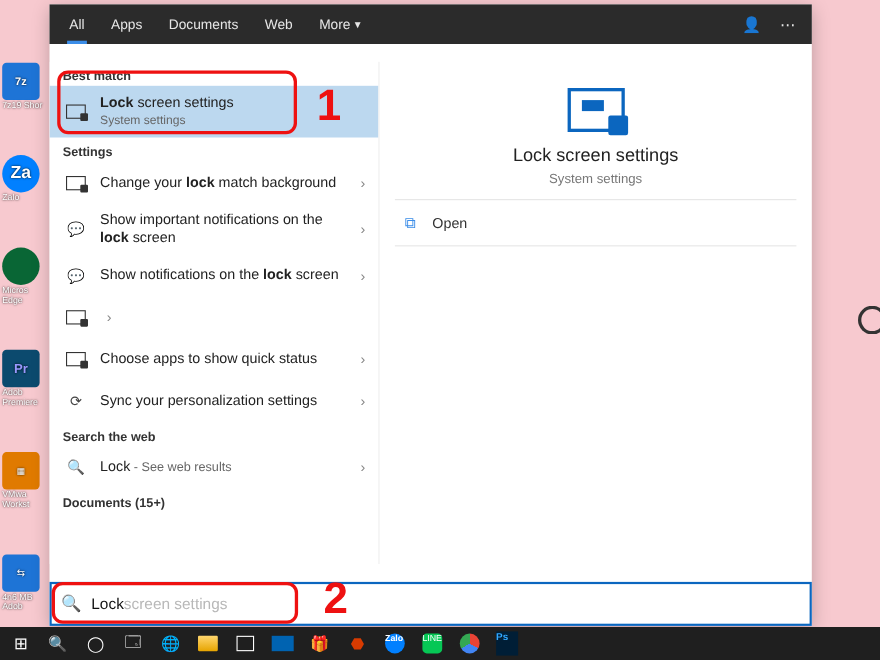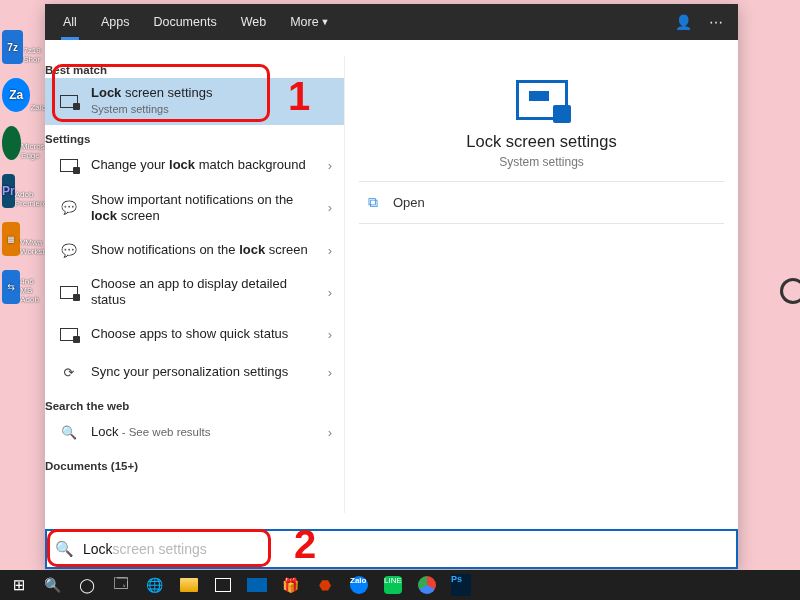--- a/index.html
+++ b/index.html
@@ -1,42 +1,42 @@
 <!DOCTYPE html>
 <html><head>
 <meta charset="utf-8">
 <style>
   * { box-sizing: border-box; margin: 0; padding: 0; font-family: "Segoe UI", sans-serif; }
   body { width: 800px; height: 600px; overflow: hidden; position: relative; background: #f7c9cf; }
   
   
   .desktop-icons { position: absolute; left: 2px; top: 30px; width: 46px; display: flex; flex-direction: column; gap: 14px; }
-  .desk-icon { width: 44px; display: flex; flex-direction: row; align-items: flex-end; font-size: 8px; color: #fff; text-shadow: 0 0 2px #000; }
+  .desk-icon { width: 44px; display: flex; flex-direction: column; align-items: flex-start; font-size: 8px; color: #fff; text-shadow: 0 0 2px #000; margin-top: 27px; }
   .desk-icon .glyph { width: 34px; height: 34px; display: flex; align-items: center; justify-content: center; border-radius: 4px; }
   
   .glyph.sevenzip { background: #1e74d6; color:#fff; font-weight:bold; font-size:10px; }
-  .glyph.zalo { background: #0180ff; border-radius: 50%; color:#fff; font-weight:bold; font-size:12px; }
+  .glyph.zalo { background: #0180ff; border-radius: 50%; color:#fff; font-weight:bold; font-size:16px; }
   .glyph.edge { background: #096635; border-radius: 50%; }
   .glyph.pr { background: #0c4a6e; color:#9999ff; font-weight:bold; font-size:12px; }
   .glyph.vm { background: #e07a00; color:#fff; }
   .glyph.conv { background:#1e74d6; color:#fff; font-size:9px; }
   
   
   .search-panel { position: absolute; left: 45px; top: 4px; width: 693px; height: 565px; background: #fff; box-shadow: 0 4px 16px rgba(0,0,0,.25); display: flex; flex-direction: column; gap: 16px; }
   
   .sp-header { background: #2b2b2b; height: 36px; display: flex; align-items: center; padding: 0 6px; color: #e6e6e6; font-size: 12.5px; }
   .sp-tab { padding: 0 12px; height: 100%; display: flex; align-items: center; cursor: pointer; position: relative; }
   .sp-tab.active::after { content:""; position:absolute; left:10px; right:10px; bottom:0; height:3px; background:#3b8de8; }
   .sp-header .spacer { flex: 1; }
   .sp-header .hicon { width: 32px; text-align: center; font-size: 14px; }
   
   .sp-body { flex: 1; display: flex; overflow: hidden; }
   
   .sp-left { width: 300px; border-right: 1px solid #eee; display: flex; flex-direction: column; overflow: hidden; background:#fff;}
-  .sp-section-label { font-size: 11.5px; font-weight: 600; color: #333; padding: 8px 0 2px; }
+  .sp-section-label { font-size: 11.5px; font-weight: 600; color: #333; padding: 8px 12px 2px; }
   
   .result-item { display: flex; align-items: center; padding: 7px 12px; font-size: 13px; color: #222; cursor: pointer; position: relative; }
   .result-item .ricon { width: 24px; height: 24px; display:flex; align-items:center; justify-content:center; margin-right: 10px; flex-shrink:0; color:#444; }
   .result-item .rtext { flex: 1; line-height: 1.25; }
   .result-item .rsub { font-size: 11px; color: #666; }
   .result-item .chev { color: #888; font-size: 13px; padding-left:6px; }
   .result-item.selected { background: #bcd8ef; }
   .result-item.selected .rtext b { font-weight: 600; }
   .result-item .rtext .suffix { color:#666; font-size:11.5px; }
   
@@ -164,21 +164,20 @@
       </div>
       <div class="result-item">
         <div class="ricon">💬</div>
         <div class="rtext"><span>Show notifications on the </span><b>lock</b><span> screen</span></div>
         <div class="chev">›</div>
       </div>
       <div class="result-item">
         <div class="ricon">
             <span class="sm-mon-lock"></span>
           </div>
-        <div class="rtext"><span>Choose an app to display detailed status</span></div>
         <div class="chev">›</div>
       </div>
       <div class="result-item">
         <div class="ricon">
             <span class="sm-mon-lock"></span>
           </div>
         <div class="rtext"><span>Choose apps to show quick status</span></div>
         <div class="chev">›</div>
       </div>
       <div class="result-item">

